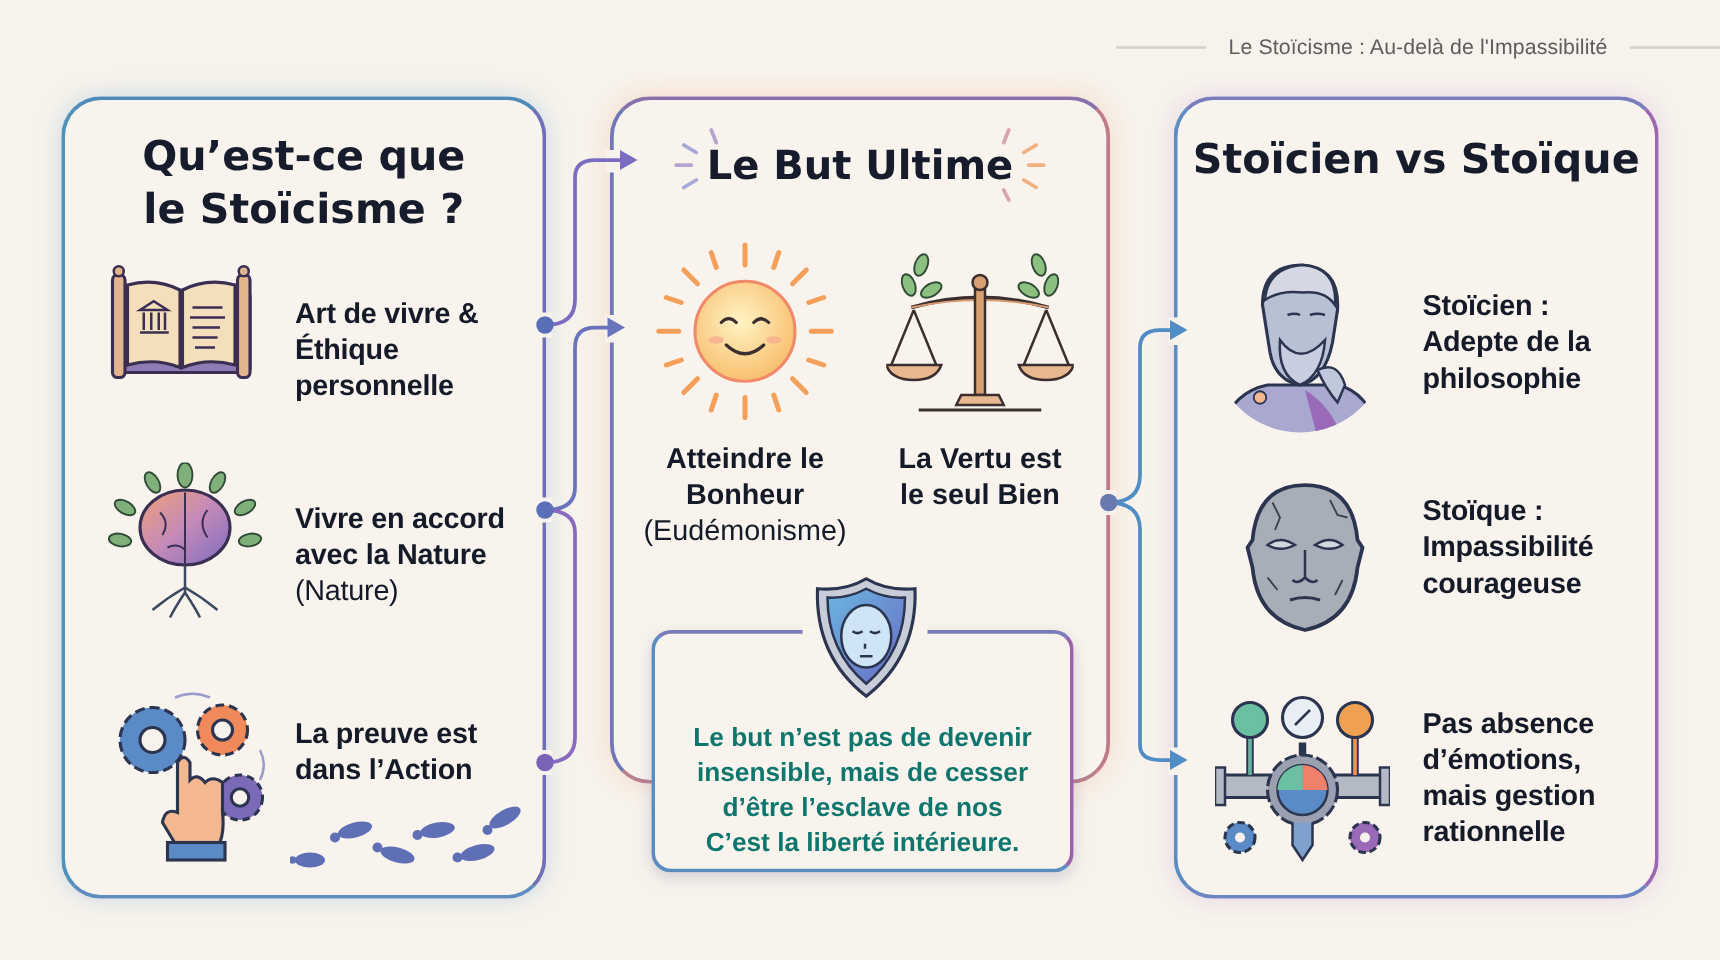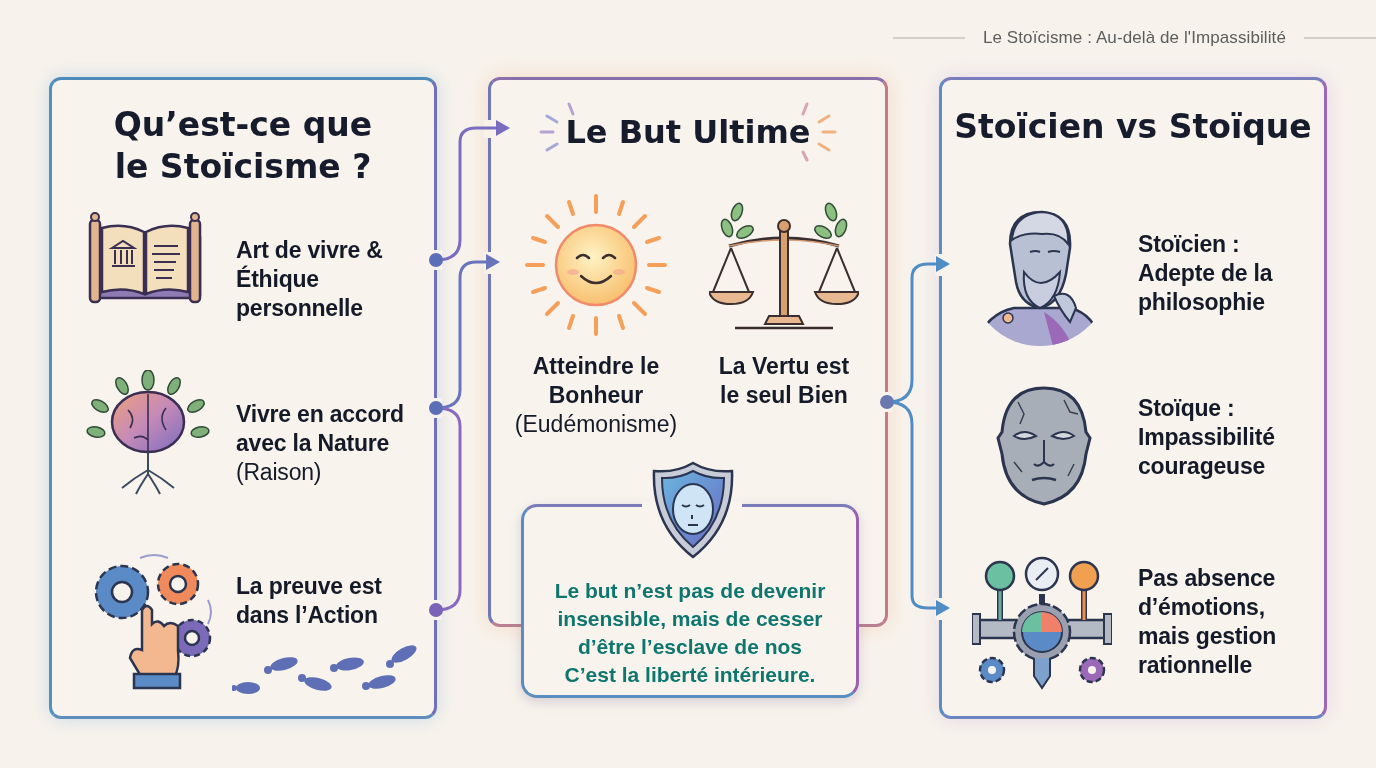--- a/index.html
+++ b/index.html
@@ -11,21 +11,21 @@
     position: relative;
   }
   .top-title {
     position: absolute; top: 28px; left: 0; width: 1376px;
     display: flex; align-items: center; justify-content: flex-end; gap: 18px;
     font-size: 17px; color: #5d5d5d; letter-spacing: 0.1px;
   }
   .top-title .rule { width: 72px; height: 2px; background: #d4d0c8; }
 
   .panel {
-    position: absolute; border-radius: 12px; background: #f8f4ed;
+    position: absolute; border-radius: 32px; background: #f8f4ed;
   }
   .panel-left {
     left: 49px; top: 77px; width: 388px; height: 642px;
     border: 3px solid #5b86b8;
     border-top-color: #4f8bb8; border-left-color: #4f93bc;
     border-right-color: #6f70b6; border-bottom-color: #5f8dbf;
     box-shadow: 0 0 18px rgba(120,170,220,0.35);
   }
   .panel-mid {
     left: 488px; top: 77px; width: 400px; height: 550px;
@@ -136,21 +136,21 @@
         <ellipse cx="22" cy="36" rx="5" ry="9" transform="rotate(-60 22 36)"></ellipse>
         <ellipse cx="118" cy="36" rx="5" ry="9" transform="rotate(60 118 36)"></ellipse>
         <ellipse cx="18" cy="62" rx="5" ry="9" transform="rotate(-80 18 62)"></ellipse>
         <ellipse cx="122" cy="62" rx="5" ry="9" transform="rotate(80 122 62)"></ellipse>
       </g>
     </svg>
   </div>
   <div class="item-text" style="left:184px;top:320px;">
     <span style="display:block">Vivre en accord</span>
     <span style="display:block">avec la Nature</span>
-    <span class="sub">(Raison)</span>
+    <span class="sub">(Nature)</span>
   </div>
 
   <div class="icon" style="left:30px;top:470px;width:140px;height:140px;">
     <svg width="140" height="140" viewBox="0 0 140 140">
       <g stroke="#2c3550" stroke-width="2.5">
         <circle cx="40" cy="42" r="26" fill="#5b8bc6" stroke-dasharray="8 4"></circle>
         <circle cx="40" cy="42" r="10" fill="#f7f3ec"></circle>
         <circle cx="96" cy="34" r="20" fill="#f08a5a" stroke-dasharray="7 4"></circle>
         <circle cx="96" cy="34" r="8" fill="#f7f3ec"></circle>
         <circle cx="110" cy="88" r="18" fill="#7b6ab8" stroke-dasharray="6 4"></circle>

